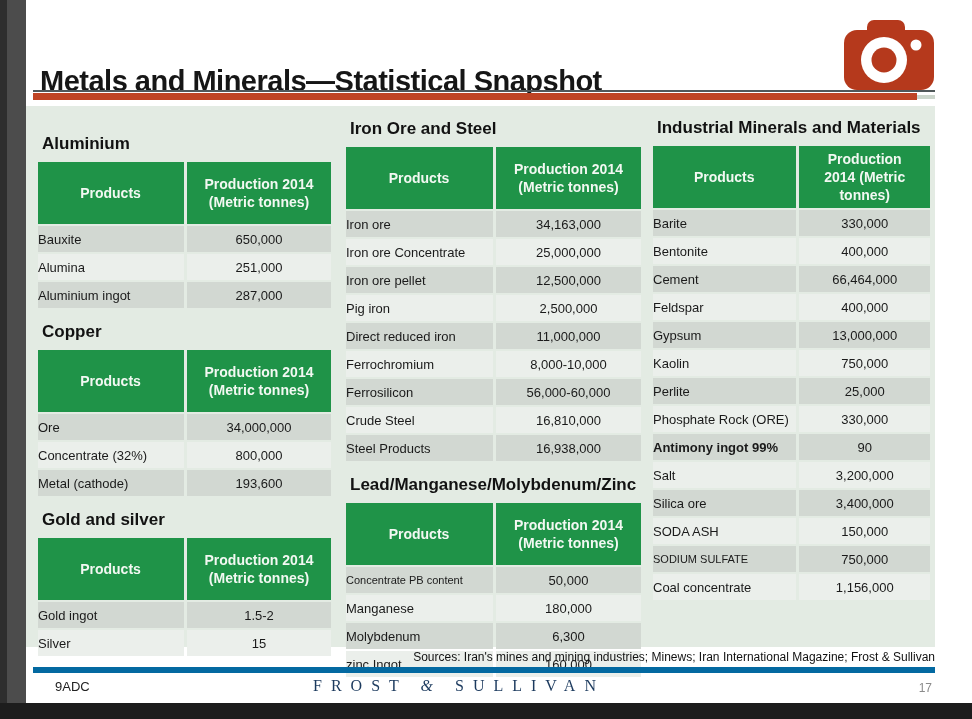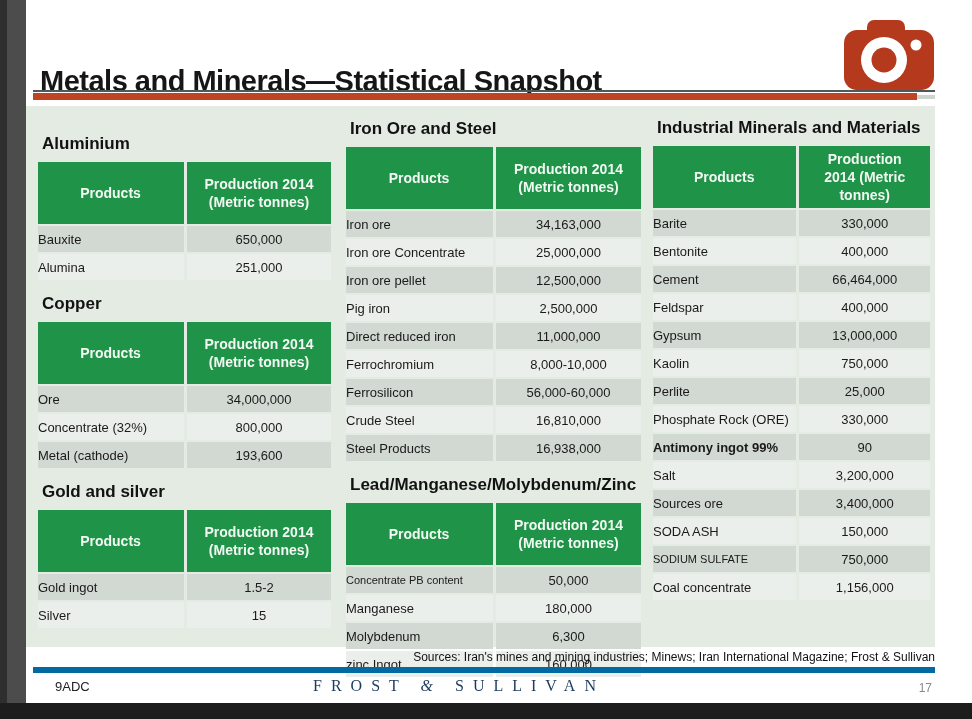--- a/index.html
+++ b/index.html
@@ -85,20 +85,24 @@
           </thead>
           <tbody>
             <tr>
               <td class="td-product">Bauxite</td>
               <td class="td-value">650,000</td>
             </tr>
             <tr>
               <td class="td-product">Alumina</td>
               <td class="td-value">251,000</td>
             </tr>
+            <tr>
+              <td class="td-product">Aluminium ingot</td>
+              <td class="td-value">287,000</td>
+            </tr>
           </tbody>
         </table>
         <div class="section-title">Copper</div>
         <table class="data-table">
           <thead>
             <tr>
               <th class="th-products">Products</th>
               <th class="th-production">Production 2014 (Metric tonnes)</th>
             </tr>
           </thead>
@@ -257,21 +261,21 @@
             </tr>
             <tr>
               <td class="td-product bold">Antimony ingot 99%</td>
               <td class="td-value">90</td>
             </tr>
             <tr>
               <td class="td-product">Salt</td>
               <td class="td-value">3,200,000</td>
             </tr>
             <tr>
-              <td class="td-product">Sources ore</td>
+              <td class="td-product">Silica ore</td>
               <td class="td-value">3,400,000</td>
             </tr>
             <tr>
               <td class="td-product">SODA ASH</td>
               <td class="td-value">150,000</td>
             </tr>
             <tr>
               <td class="td-product small">SODIUM SULFATE</td>
               <td class="td-value">750,000</td>
             </tr>

